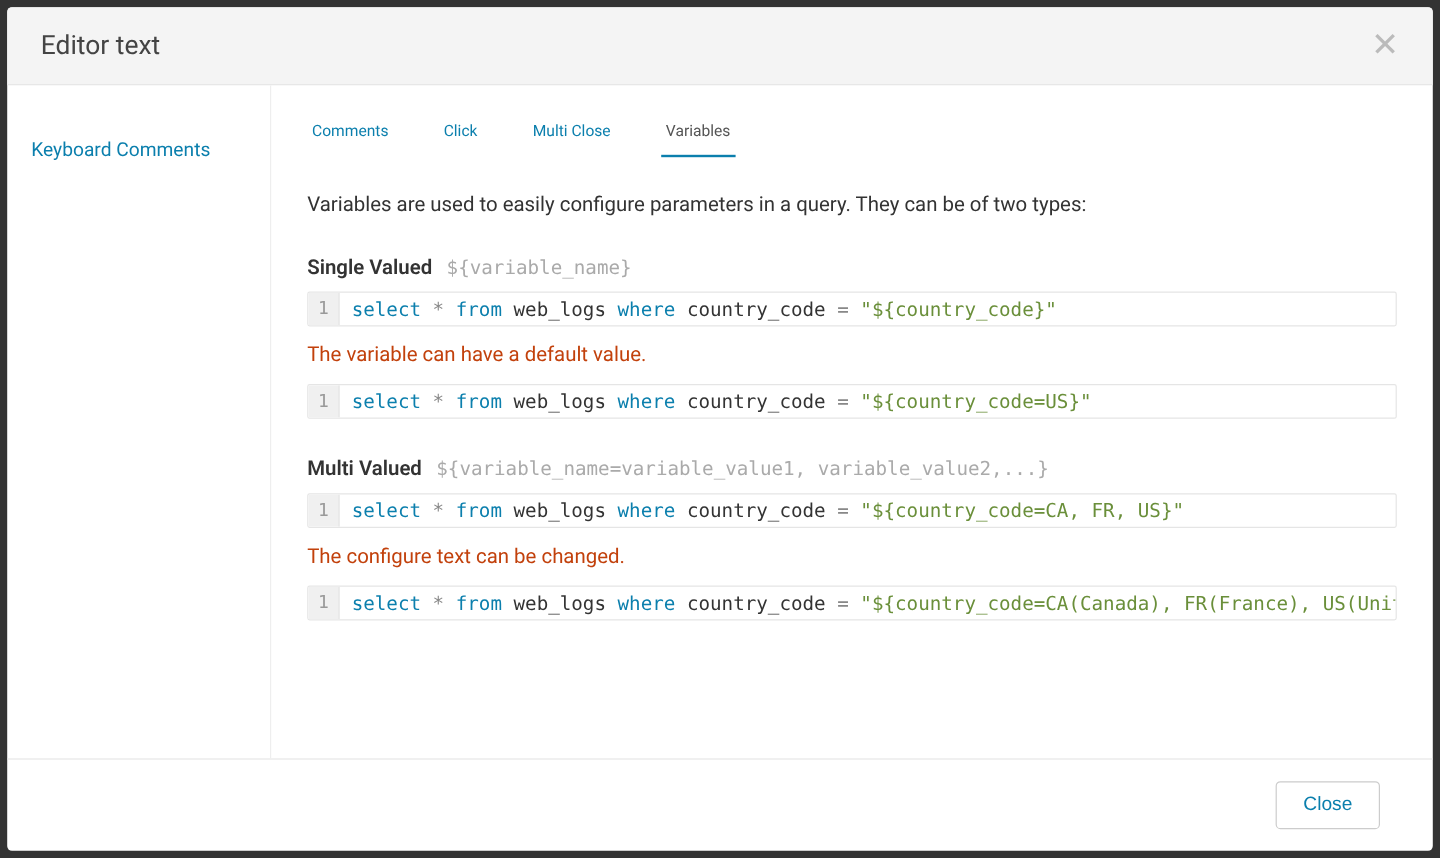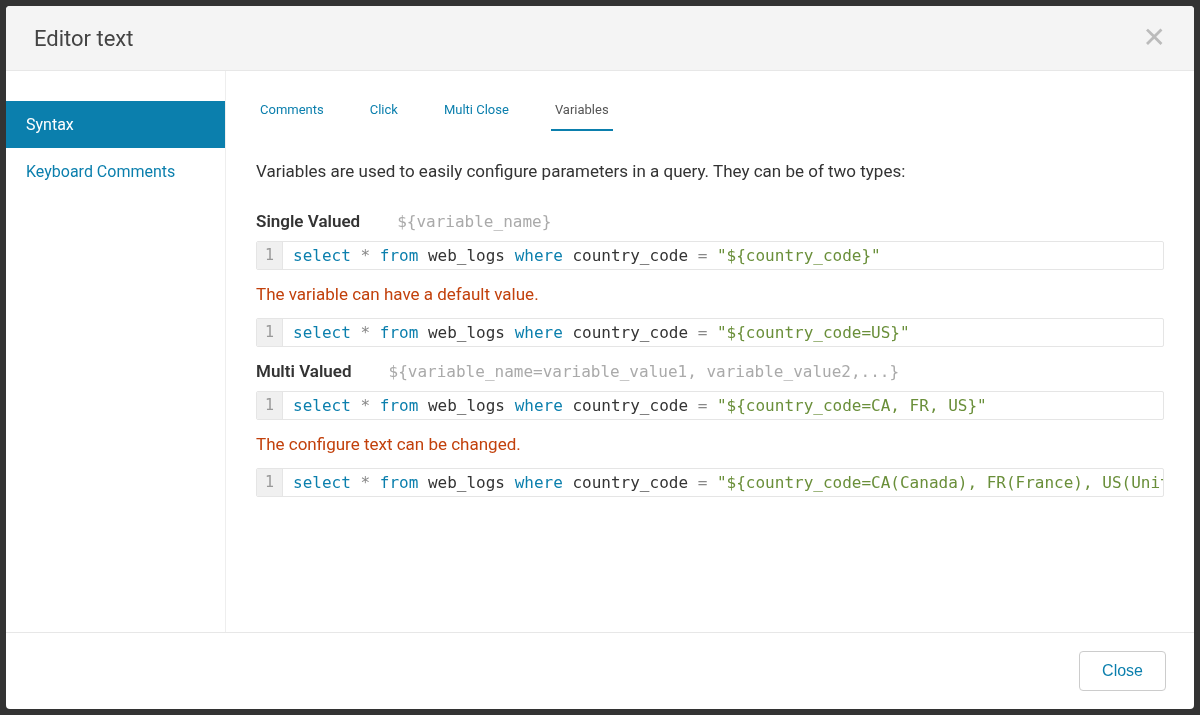--- a/index.html
+++ b/index.html
@@ -86,23 +86,23 @@
       border-bottom: 2px solid #0b7fad;
     }
     .intro {
       font-size: 17px;
       color: #333;
       margin-bottom: 30px;
     }
     .section-heading {
       display: flex;
       align-items: baseline;
-      gap: 37px;
+      gap: 12px;
       margin-bottom: 10px;
-      margin-top: 12px;
+      margin-top: 32px;
     }
     .section-heading:first-of-type { margin-top: 0; }
     .heading-label {
       font-size: 17px;
       font-weight: 600;
       color: #333;
     }
     .heading-template {
       font-size: 16px;
       color: #aaa;
@@ -135,21 +135,21 @@
     .tk-op { color: #888; }
     .tk-id { color: #333; }
     .tk-str { color: #6a8f3a; }
     .note {
       font-size: 17px;
       color: #c2410c;
       margin: 12px 0 14px 0;
     }
     .modal-footer {
       border-top: 1px solid #e7e7e7;
-      padding: 18px 28px;
+      padding: 18px 44px;
       display: flex;
       justify-content: flex-end;
     }
     .btn-close {
       border: 1px solid #ccc;
       background: #fff;
       color: #0b7fad;
       font-size: 16px;
       padding: 10px 22px;
       border-radius: 4px;
@@ -162,23 +162,20 @@
 <div class="modal">
 
   <div class="modal-header">
     <div class="modal-title">Editor text</div>
     <div class="close-x">✕</div>
   </div>
 
   <div class="modal-body">
 
     <div class="sidebar">
-      <div class="sidebar-item active">
-        <span>Syntax</span>
-      </div>
       <div class="sidebar-item">
         <span>Keyboard Comments</span>
       </div>
     </div>
 
     <div class="content">
 
       <div class="tabs">
         <div class="tab">
           <span>Comments</span>

